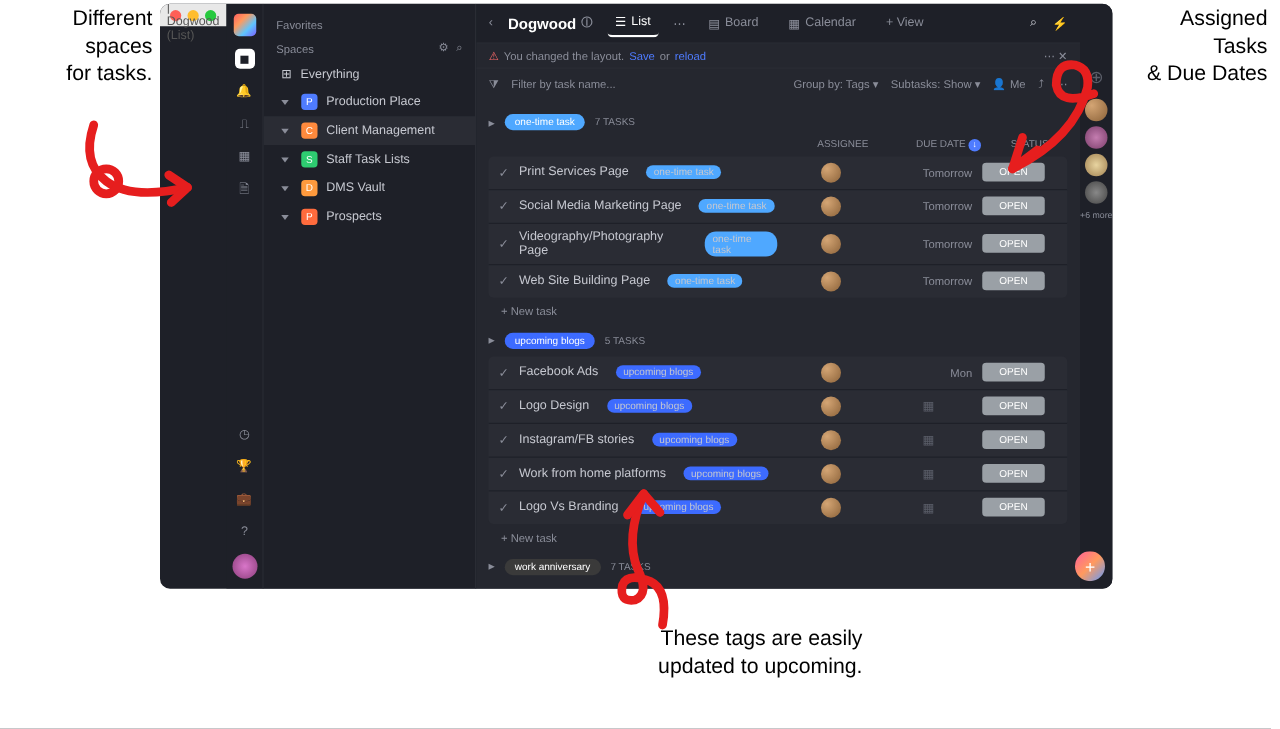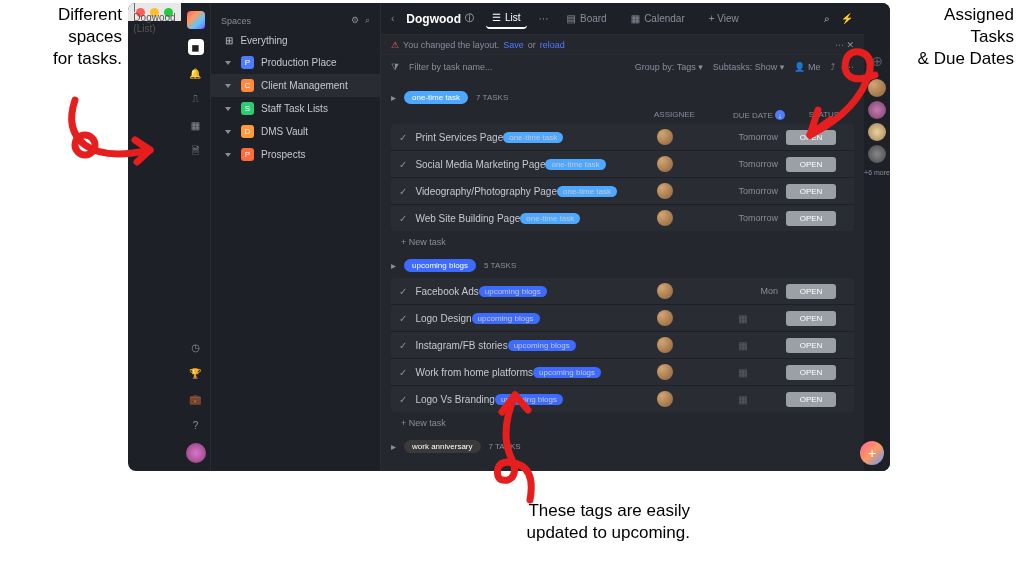--- a/index.html
+++ b/index.html
@@ -39,21 +39,21 @@
 .task-count{font-size:8px;color:#8a8d99}
 .col-headers{display:flex;font-size:8px;color:#8a8d99;margin-bottom:4px}
 .col-name{flex:1}
 .col-ass{width:70px;}
 .col-due{width:70px;text-align:center}
 .col-stat{width:60px;text-align:center}
 .rows{background:#2a2c34;border-radius:4px;overflow:hidden}
 .task-row{display:flex;align-items:center;padding:5px 8px;border-bottom:1px solid #1e2028;gap:8px}
 .task-row:last-child{border-bottom:none}
 .check{color:#8a8d99;font-size:10px}
-.task-name{flex:1;font-size:10px;color:#c6c8d0;display:flex;align-items:center;gap:0}
+.task-name{flex:1;font-size:10px;color:#c6c8d0;display:flex;align-items:center;gap:14px}
 .row-tag{padding:1px 6px;border-radius:9px;font-size:8px}
 .avatar{width:16px;height:16px;border-radius:50%;background:radial-gradient(circle at 30% 30%,#d4a574,#8b6239)}
 .due{width:70px;text-align:right;font-size:9px;color:#8a8d99}
 .status-pill{width:50px;padding:3px 0;border-radius:3px;background:#9aa0a6;color:#fff;font-size:8px;text-align:center}
 .cal-icon{width:70px;text-align:center;color:#5a5d68}
 .new-task{padding:6px 10px;font-size:9px;color:#8a8d99}
 .presence{width:26px;background:#1e2028;display:flex;flex-direction:column;align-items:center;padding-top:50px;gap:4px}
 .presence .avatar{width:18px;height:18px}
 .presence-more{font-size:7px;color:#8a8d99;text-align:center;line-height:1.1;margin-top:2px}
 .fab{position:absolute;right:6px;bottom:6px;width:24px;height:24px;border-radius:50%;background:linear-gradient(135deg,#ff5e9a,#ff9a5e,#5e9aff);display:flex;align-items:center;justify-content:center;color:#fff;font-size:14px}
@@ -107,20 +107,23 @@
       <div class="rail-spacer"></div>
       <div class="rail-icon">◷</div>
       <div class="rail-icon">🏆</div>
       <div class="rail-icon">💼</div>
       <div class="rail-icon">?</div>
       <div class="avatar" style="width:20px;height:20px;margin-bottom:8px;background:radial-gradient(circle,#d976c9,#8a3d7a)"></div>
     </div>
 
     <div class="sidebar">
       <div class="sb-section">
+          <span>Favorites</span>
+        </div>
+      <div class="sb-section">
         <span>Spaces</span>
         <span style="display:flex;gap:6px">
           <span>⚙</span>
           <span>⌕</span>
         </span>
       </div>
       <div class="sb-item">
         <span>⊞</span>
         <span>Everything</span>
       </div>

